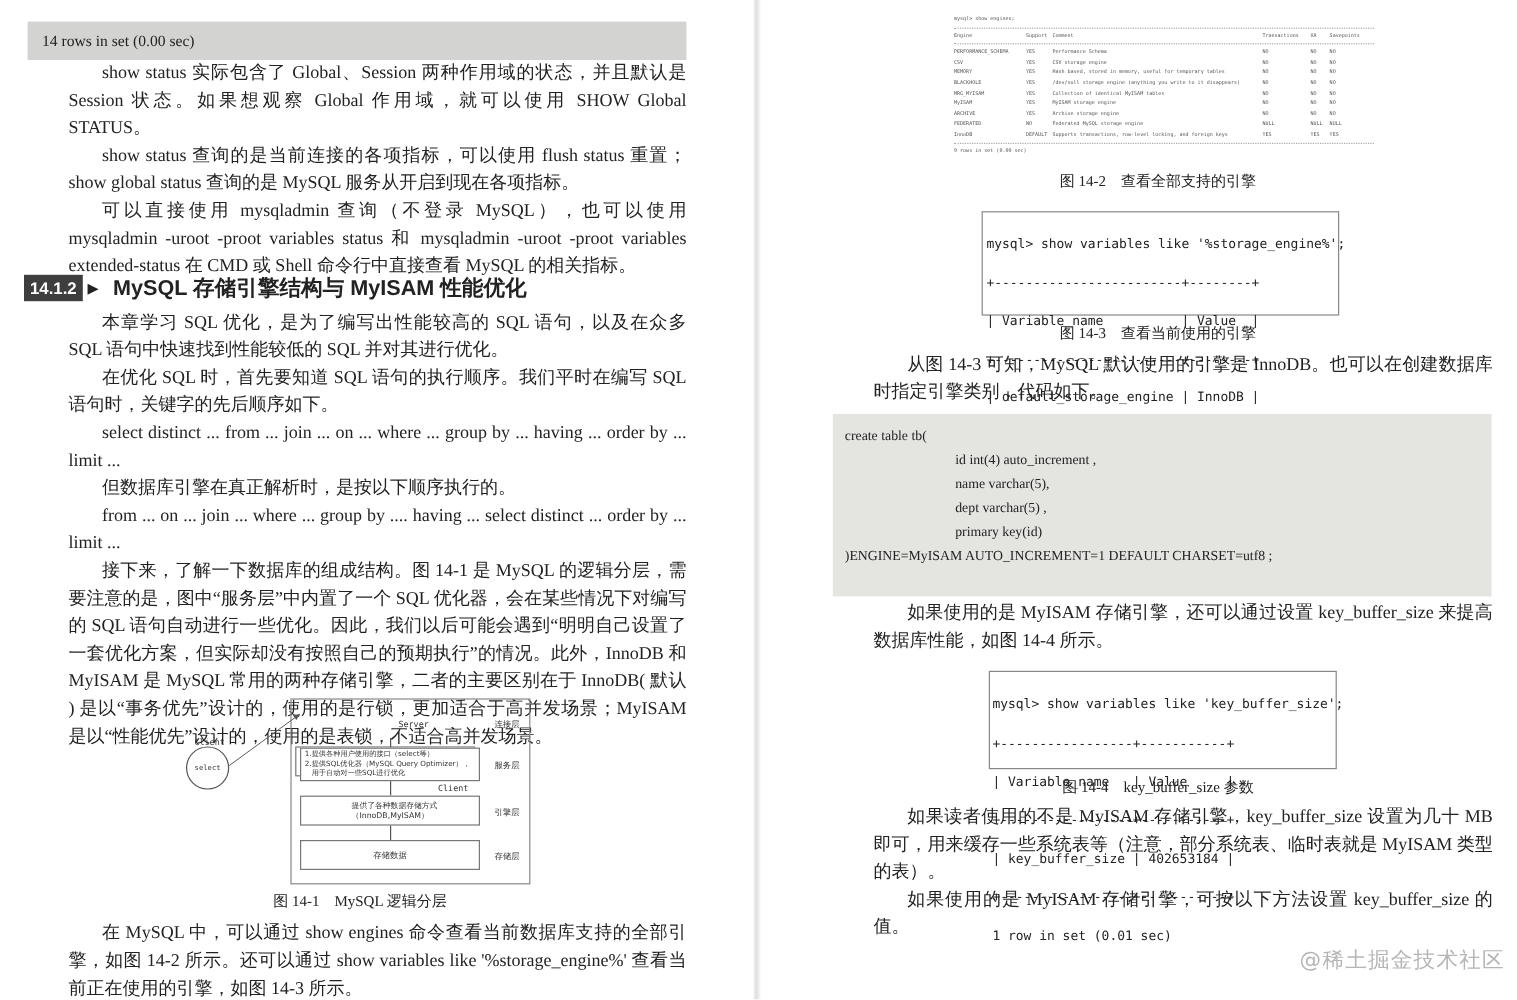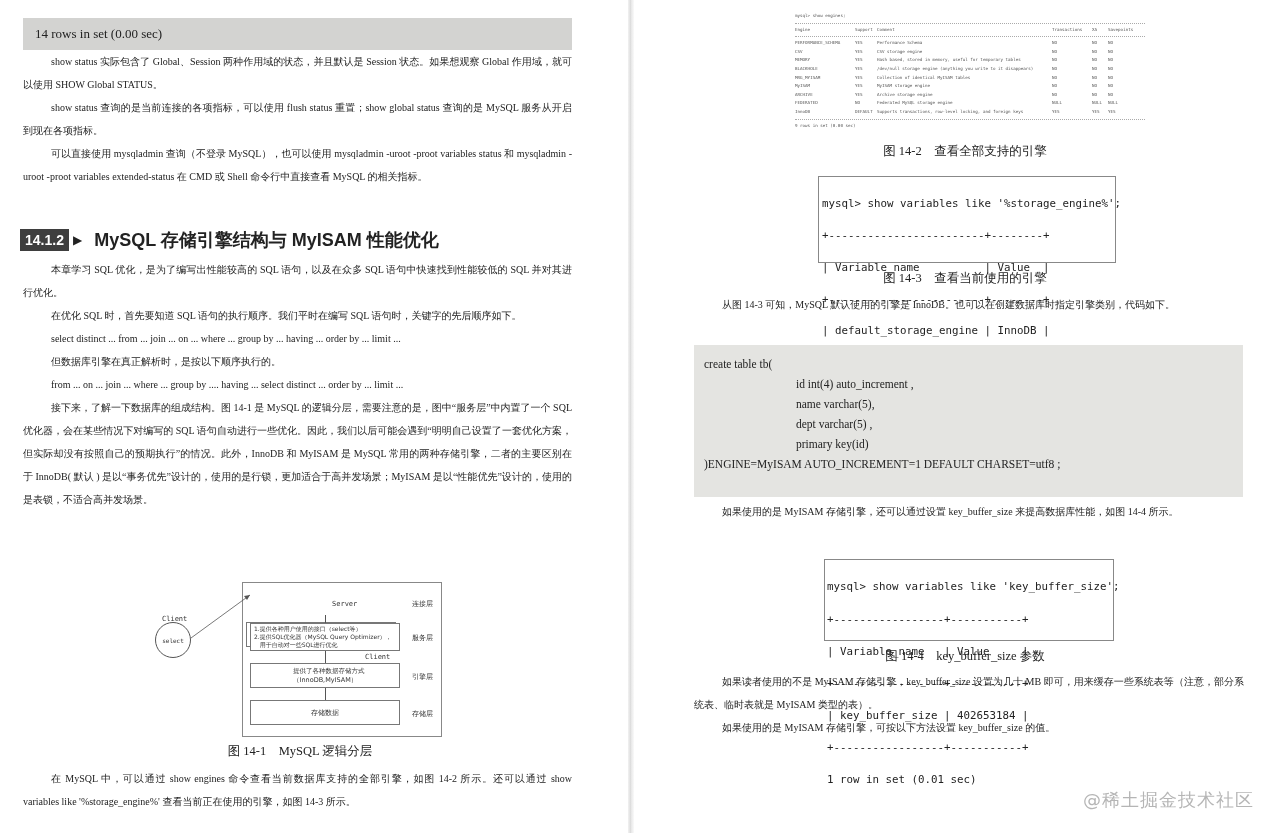--- a/index.html
+++ b/index.html
@@ -4,21 +4,21 @@
 <style>
   * { box-sizing: border-box; margin: 0; padding: 0; }
   html, body { width: 1264px; height: 833px; background: #ffffff; overflow: hidden; }
   body { font-family: "Liberation Serif", "DejaVu Serif", serif; color: #222; position: relative; }
 
   .page { position: absolute; top: 0; height: 833px; background: #fff; border-radius: 30px; }
   .page-left { left: 0; width: 628px; }
   .gutter { position: absolute; left: 628px; top: 0; width: 6px; height: 833px;
             background: linear-gradient(to right, #f2f2f2, #dcdcdc 45%, #e8e8e8 55%, #fafafa); }
 
-  p.para { font-size: 10px; line-height: 23px; text-align: justify; }
+  p.para { font-size: 15px; line-height: 23px; text-align: justify; margin-left: 34px; }
   p.indent { text-indent: 28px; }
 
   
   .result-bar { position: absolute; left: 23px; top: 18px; width: 549px; height: 32px;
                 background: #d3d3d1; font-size: 13px; padding: 8px 0 0 12px; color: #222; }
   .left-body { position: absolute; left: 23px; top: 50px; width: 549px; }
   .section-head { position: absolute; left: 20px; top: 228px; display: flex; align-items: center; }
   .sec-num { background: #3e3e3e; color: #fff; font-family: "Liberation Sans", sans-serif; font-weight: bold;
              font-size: 14px; padding: 2px 5px; line-height: 18px; }
   .sec-arrow { font-size: 12px; margin: 0 12px 0 4px; color: #222; font-family: "DejaVu Sans", sans-serif; }

